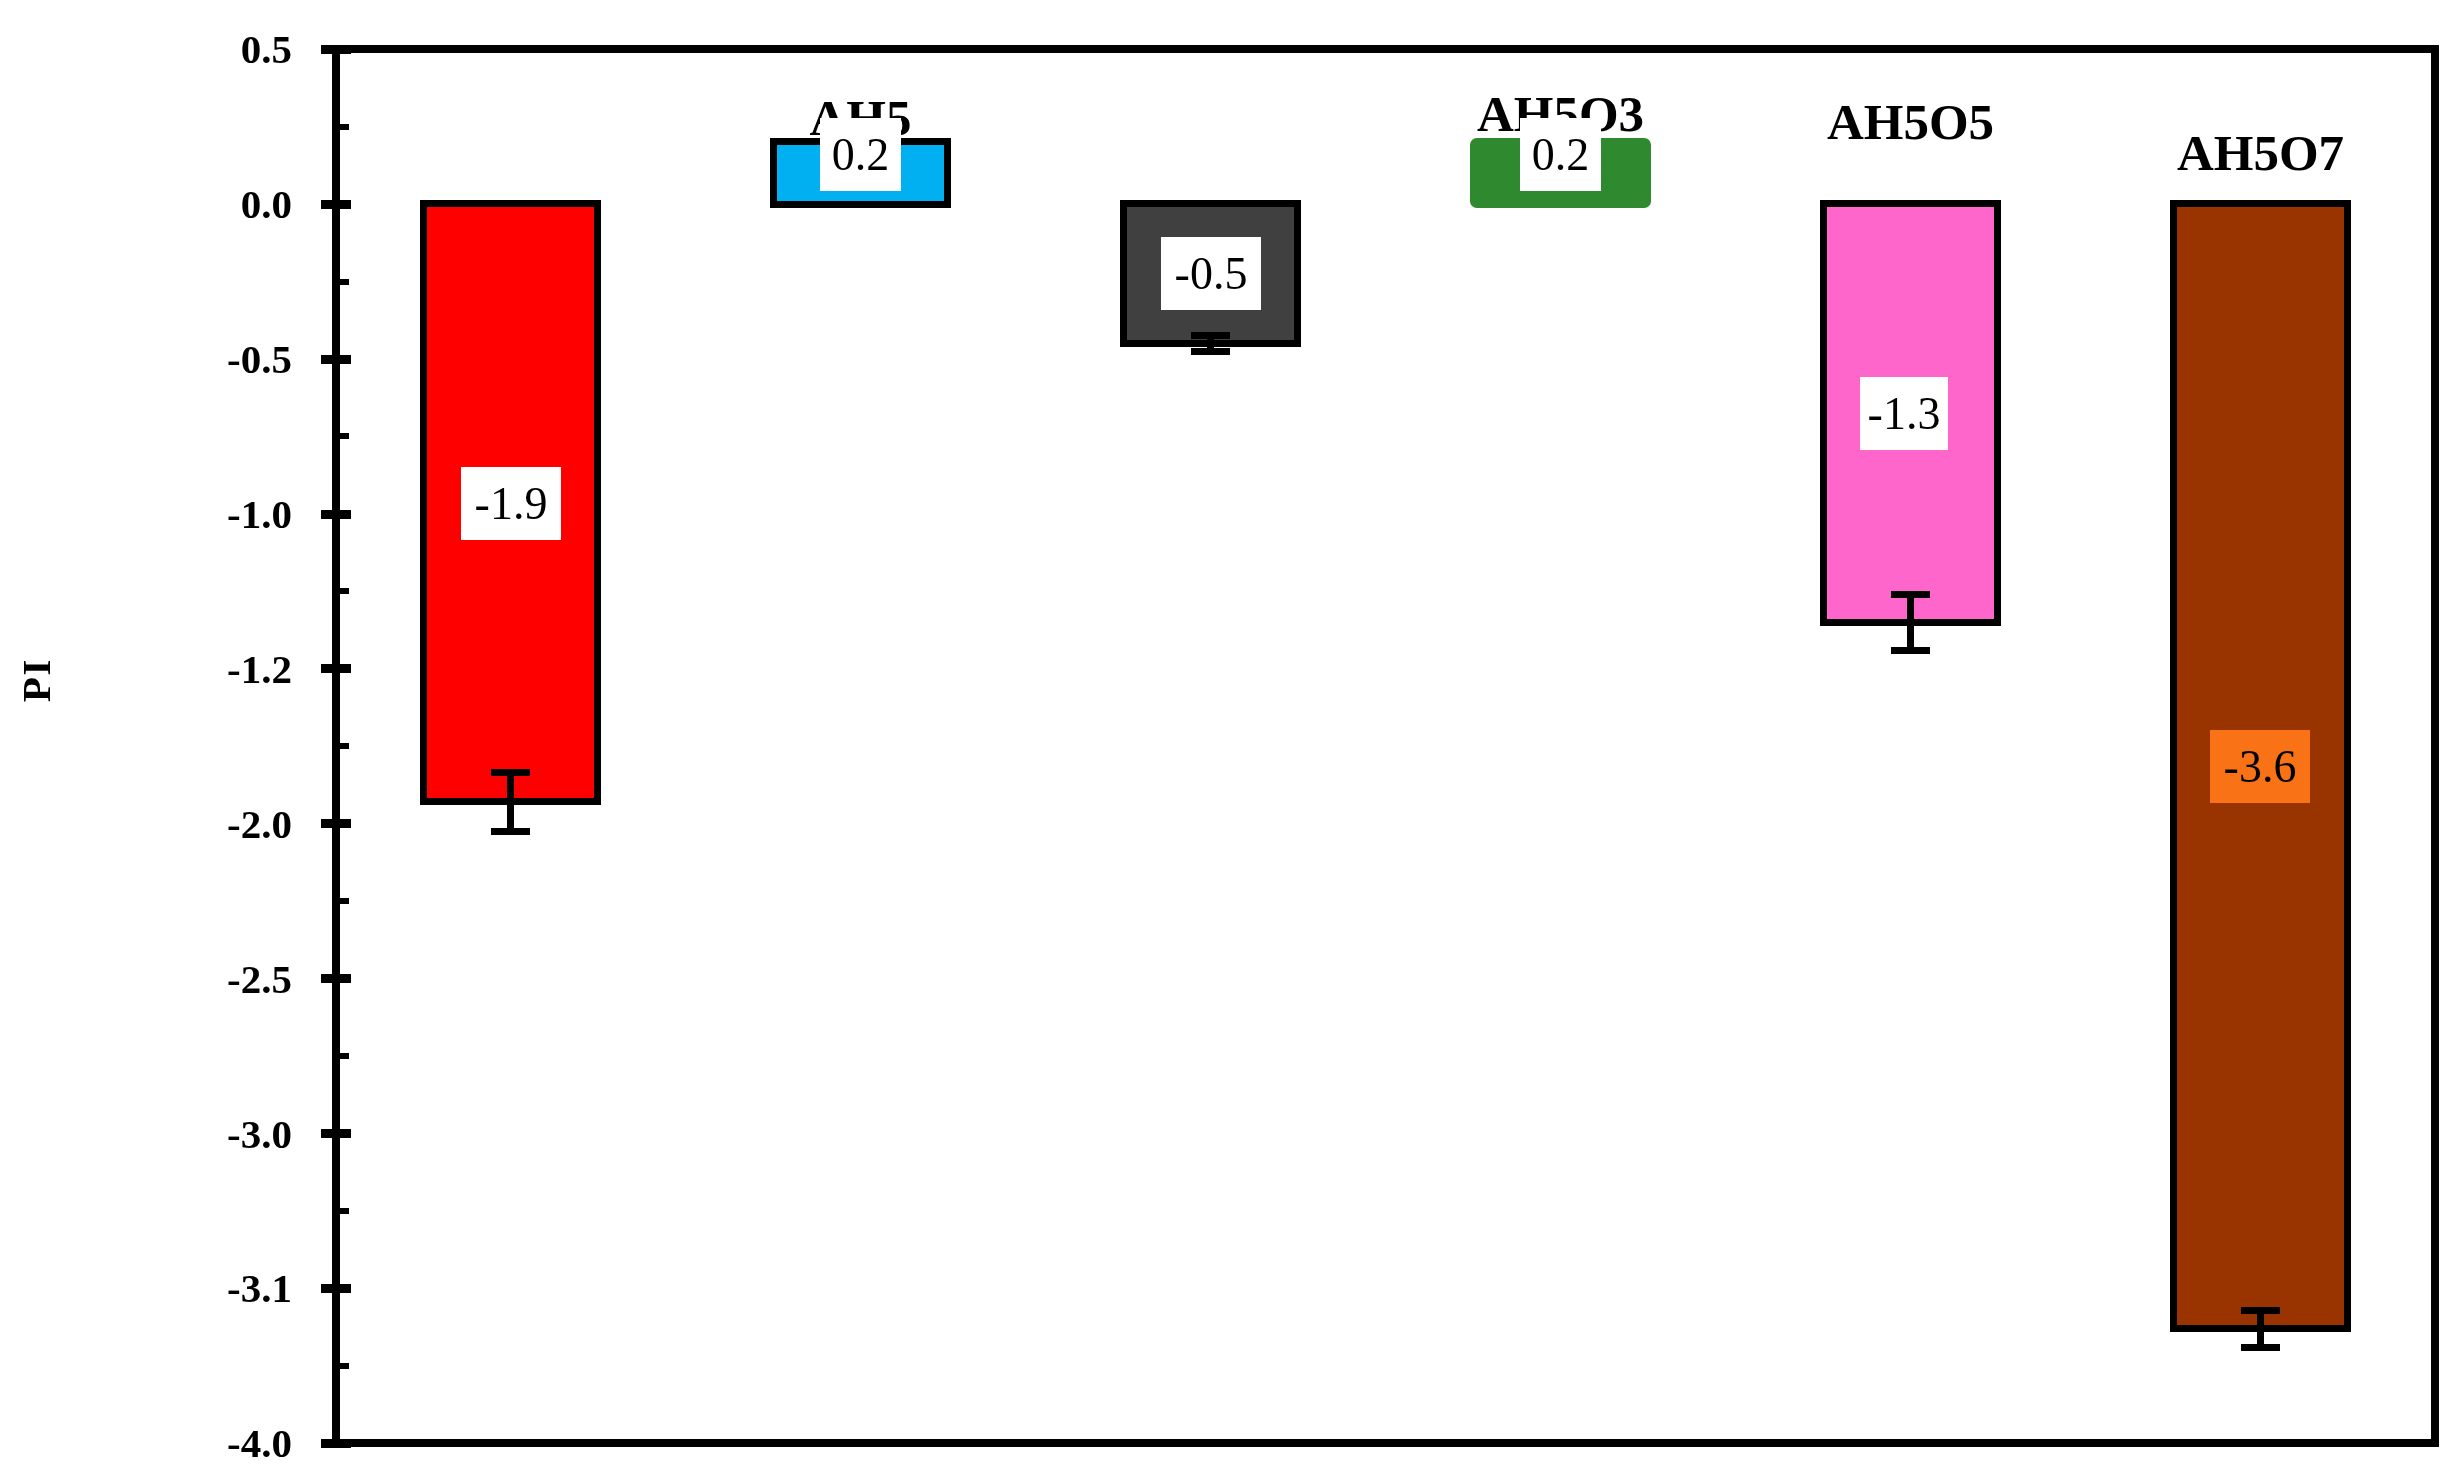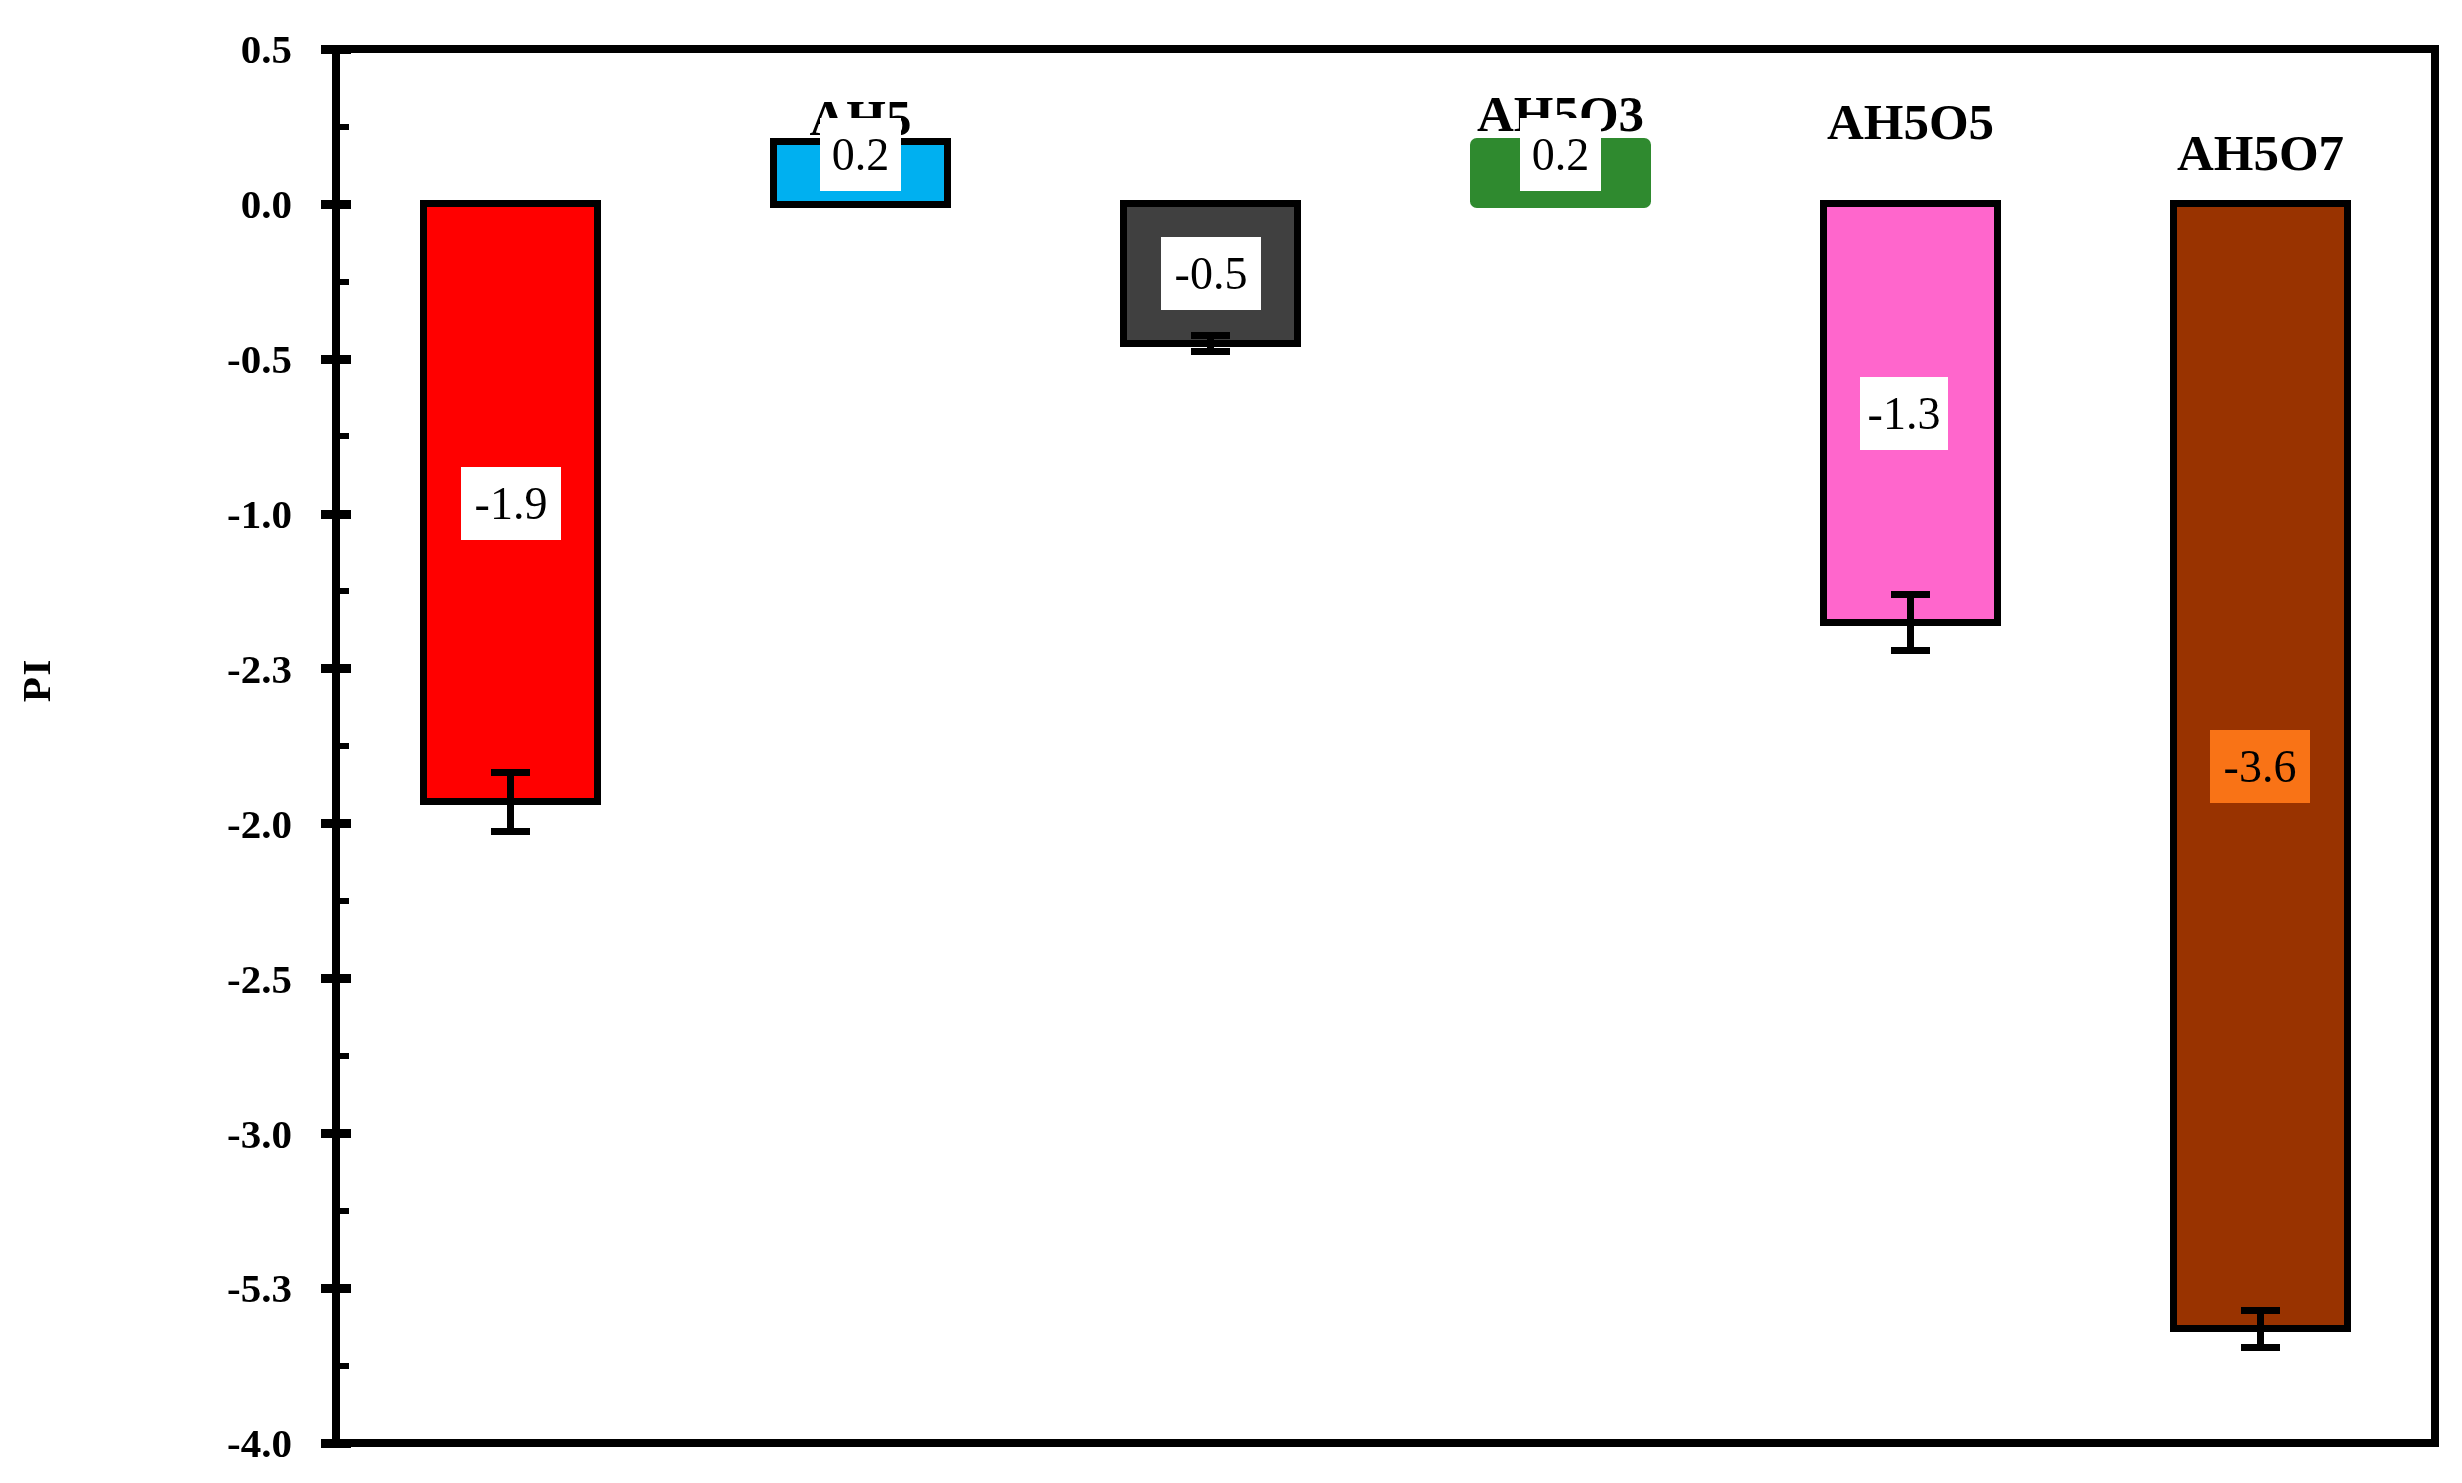--- a/index.html
+++ b/index.html
@@ -103,29 +103,29 @@
   <div class="ylabel">PI</div>
 <div class="tick-major" style="left: 321px; top: 45px;"></div>
     <div class="tick-label" style="top: 20.4px;">0.5</div>
     <div class="tick-major" style="left: 321px; top: 200px;"></div>
     <div class="tick-label" style="top: 175px;">0.0</div>
     <div class="tick-major" style="left: 321px; top: 355px;"></div>
     <div class="tick-label" style="top: 330px;">-0.5</div>
     <div class="tick-major" style="left: 321px; top: 510px;"></div>
     <div class="tick-label" style="top: 485px;">-1.0</div>
     <div class="tick-major" style="left: 321px; top: 664px;"></div>
-    <div class="tick-label" style="top: 640px;">-2.3</div>
+    <div class="tick-label" style="top: 640px;">-1.2</div>
     <div class="tick-major" style="left: 321px; top: 819px;"></div>
     <div class="tick-label" style="top: 795px;">-2.0</div>
     <div class="tick-major" style="left: 321px; top: 974px;"></div>
     <div class="tick-label" style="top: 950px;">-2.5</div>
     <div class="tick-major" style="left: 321px; top: 1129px;"></div>
     <div class="tick-label" style="top: 1105px;">-3.0</div>
     <div class="tick-major" style="left: 321px; top: 1284px;"></div>
-    <div class="tick-label" style="top: 1259px;">-5.3</div>
+    <div class="tick-label" style="top: 1259px;">-3.1</div>
     <div class="tick-major" style="left: 321px; top: 1439px;"></div>
     <div class="tick-label" style="top: 1414px;">-4.0</div>
     <div class="tick-minor" style="left: 339px; top: 124px;"></div>
     <div class="tick-minor" style="left: 339px; top: 279px;"></div>
     <div class="tick-minor" style="left: 339px; top: 433px;"></div>
     <div class="tick-minor" style="left: 339px; top: 588px;"></div>
     <div class="tick-minor" style="left: 339px; top: 743px;"></div>
     <div class="tick-minor" style="left: 339px; top: 898px;"></div>
     <div class="tick-minor" style="left: 339px; top: 1053px;"></div>
     <div class="tick-minor" style="left: 339px; top: 1208px;"></div>

